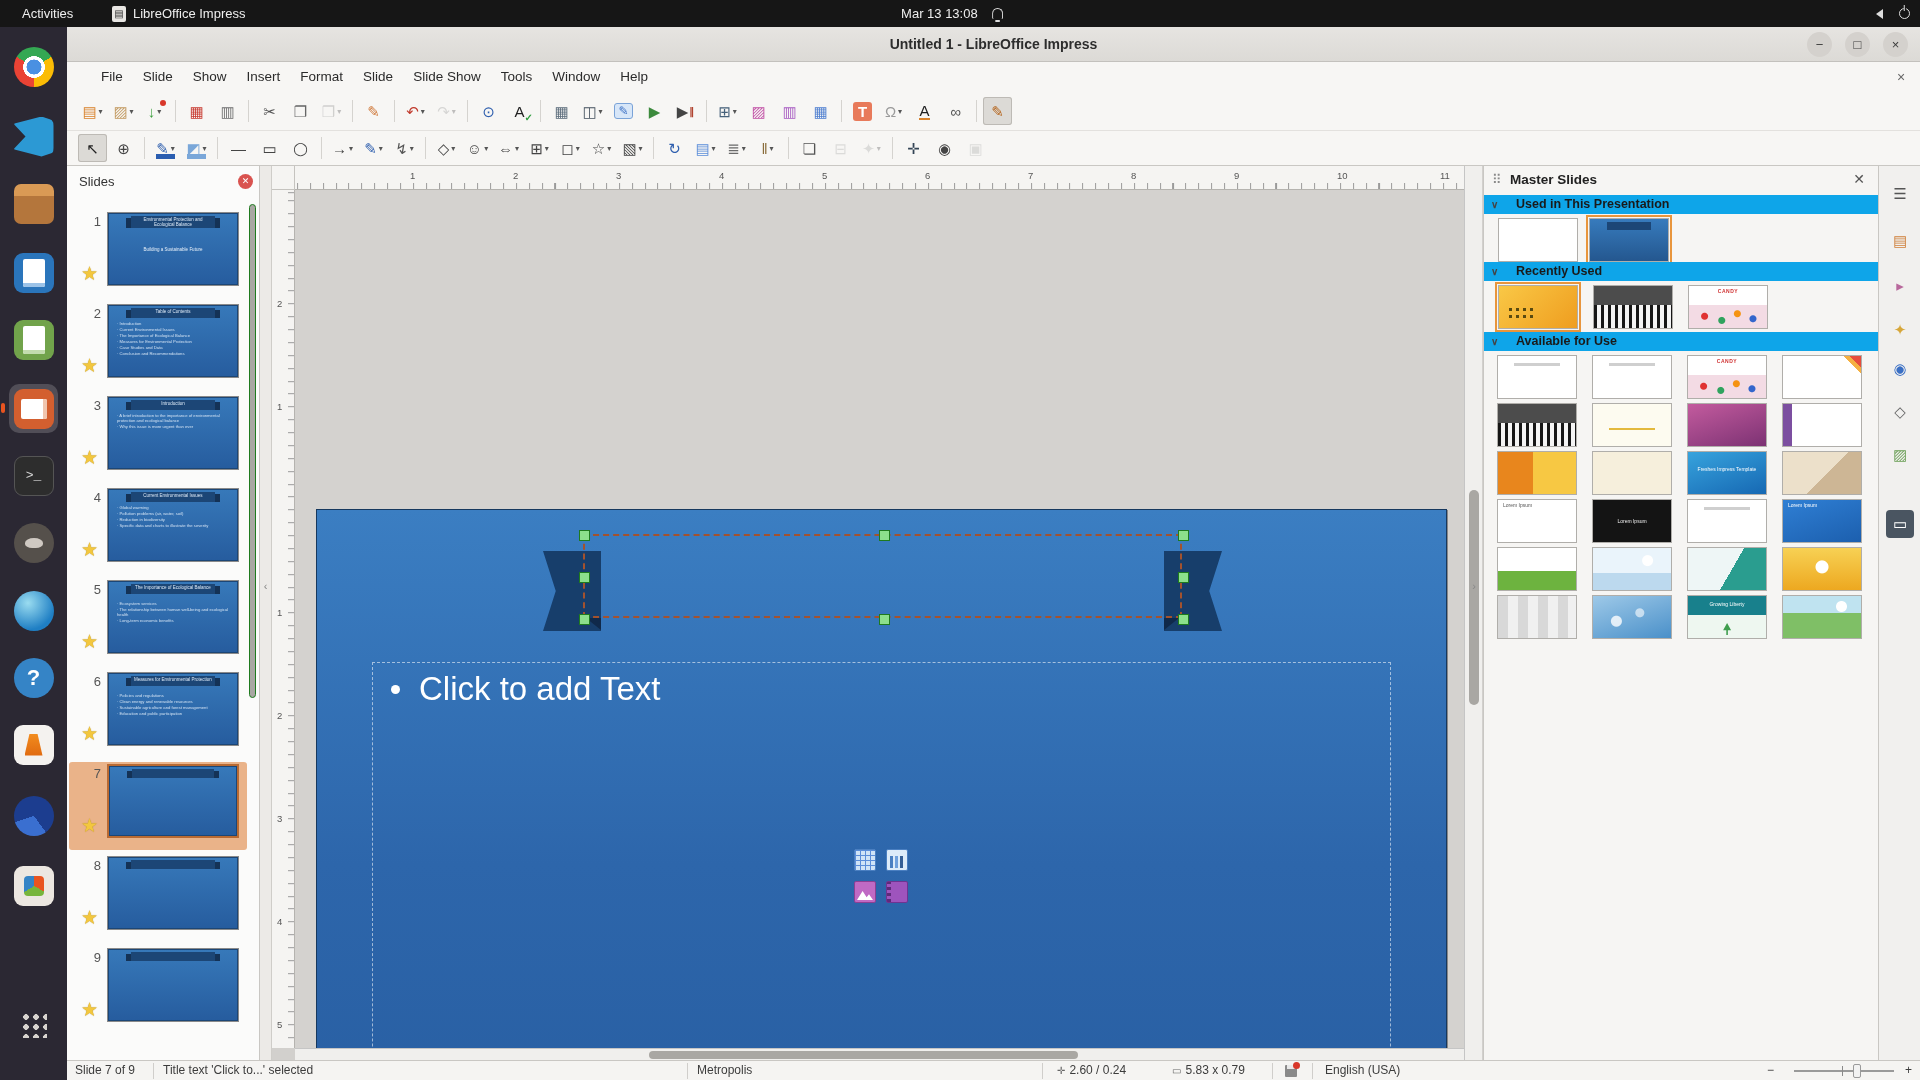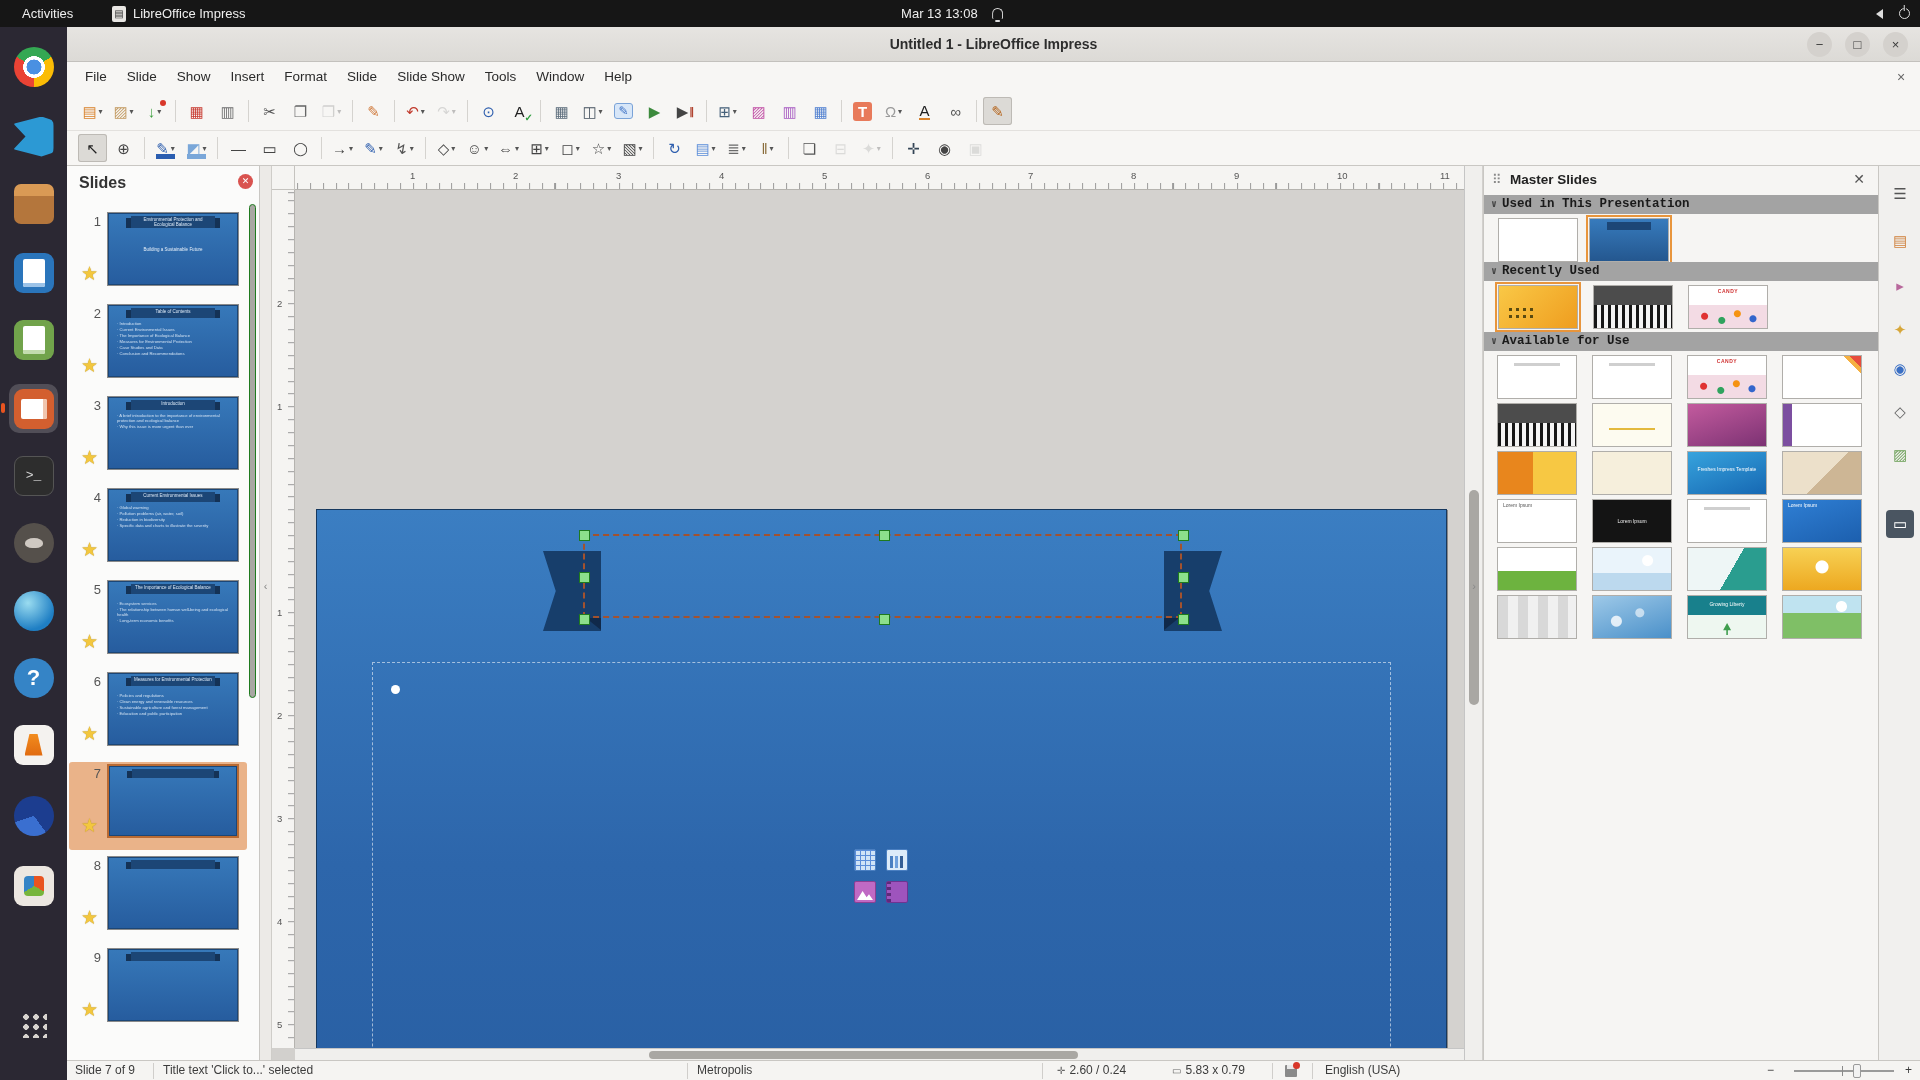--- a/index.html
+++ b/index.html
@@ -40,21 +40,21 @@
   .dk-media-player { border-radius:50%; background:conic-gradient(#1c3d8f 0 40%, #3a6fd0 40% 70%, #1c3d8f 70%); }
   .dk-software { background:#ece7e1; } .dk-software::after { content:""; width:20px; height:20px; background:conic-gradient(#e95420 0 33%, #77b53c 33% 66%, #3584c6 66%); border-radius:4px; }
   .dk-app-grid { background:transparent; } .dk-app-grid::after { content:""; width:26px; height:26px; background-image:radial-gradient(circle, #d8d4cf 2.6px, transparent 3px); background-size:10px 10px; background-position:0 0; }
 
   
   #titlebar { position:absolute; left:67px; top:27px; width:1853px; height:35px; background:linear-gradient(#e6e4e1,#dcdad6); border-bottom:1px solid #c3c1bd; color:#2d2d2d; }
   #window-title { position:absolute; left:0; right:0; top:0; height:35px; line-height:35px; text-align:center; font-size:14px; font-weight:bold; }
   #window-buttons { position:absolute; right:12px; top:5px; display:flex; gap:13px; }
   .win-btn { width:25px; height:25px; border-radius:50%; background:#d4d1cd; color:#3a3a3a; font-size:13px; line-height:25px; text-align:center; }
 
-  #menubar { position:absolute; left:67px; top:62px; width:1853px; height:30px; background:#f7f6f4; font-size:13.5px; color:#2b2b2b; display:flex; align-items:center; padding-left:8px; }
+  #menubar { position:absolute; left:67px; top:62px; width:1853px; height:30px; background:#f7f6f4; font-size:13.5px; color:#2b2b2b; display:flex; align-items:center; padding-left:24px; }
   .menu-item { padding:0 10px; height:30px; line-height:30px; }
   #doc-close { position:absolute; right:8px; top:4px; width:22px; height:22px; color:#666; font-size:14px; text-align:center; line-height:22px; }
 
   
   .toolbar { position:absolute; left:67px; width:1853px; background:#f7f6f4; display:flex; align-items:center; padding-left:10px; }
   #toolbar-main { top:92px; height:39px; border-bottom:1px solid #e3e1de; }
   #toolbar-draw { top:131px; height:35px; border-bottom:1px solid #c9c7c3; }
   .tbtn { position:relative; min-width:29px; height:28px; display:flex; align-items:center; justify-content:center; border-radius:3px; margin:0 1px; }
   .tbtn .glyph { font-size:15px; line-height:1; }
   .tbtn.small .glyph { font-size:13px; }
@@ -66,21 +66,21 @@
   .spell-check::after { content:"✓"; position:absolute; right:1px; bottom:2px; font-size:10px; color:#2e9e3e; font-weight:bold; }
   .pause-mark::after { content:"∥"; font-size:10px; color:#b0432f; margin-left:1px; font-weight:bold; }
   .fontwork .glyph { border-bottom:2px solid #d9822b; }
   .blue-box .glyph { background:#d7e6f8; border:1px solid #7aa3d8; border-radius:3px; padding:1px 3px; font-size:12px; }
   .bar-blue .glyph, .bar-lightblue .glyph { position:relative; }
   .bar-blue::after { content:""; position:absolute; left:5px; bottom:3px; width:19px; height:5px; background:#2a5db0; }
   .bar-lightblue::after { content:""; position:absolute; left:5px; bottom:3px; width:19px; height:5px; background:#7aa7d9; }
 
   
   #slides-panel { position:absolute; left:67px; top:166px; width:193px; height:894px; background:#fbfbfa; border-right:1px solid #c9c7c3; }
-  #slides-header { position:absolute; left:12px; top:8px; font-size:16px; font-weight:bold; color:#333;text-align:right; }
+  #slides-header { position:absolute; left:12px; top:8px; font-size:13px; font-weight:normal; color:#333;text-align:right; }
   #slides-close { position:absolute; right:6px; top:8px; width:15px; height:15px; border-radius:50%; background:#d9534f; color:#fff; font-size:9px; line-height:15px; text-align:center; }
   .slide-row { position:absolute; left:2px; width:178px; height:88px; }
   .slide-row.selected { background:#eab389; border-radius:3px; }
   .slide-num { position:absolute; left:4px; top:4px; width:28px; text-align:right; font-size:13px; color:#555; }
   .slide-thumb { position:absolute; left:38px; top:2px; width:132px; height:74px; background:linear-gradient(180deg,#3779ba,#265c9e); border:1px solid #8a8a8a; box-shadow:inset 0 0 0 1px #1c4676; overflow:hidden; }
   .slide-row.selected .slide-thumb { border:2px solid #b96a32; }
   .thumb-banner { position:absolute; left:18%; top:3px; width:64%; min-height:10px; background:#1c4676; color:#dce9f7; font-size:4.5px; line-height:5px; text-align:center; padding:1px 2px; }
   .thumb-banner::before, .thumb-banner::after { content:""; position:absolute; top:2px; width:5px; height:80%; background:#143256; }
   .thumb-banner::before { left:-5px; } .thumb-banner::after { right:-5px; }
   .thumb-sub { position:absolute; left:0; right:0; top:34px; text-align:center; color:#e8f1fa; font-size:4.5px; }
@@ -134,21 +134,21 @@
   #vscroll { position:absolute; left:1464px; top:166px; width:18px; height:894px; background:#f0efed; border-left:1px solid #c5c5c5; }
   #vscroll .handle-bar { position:absolute; left:4px; top:324px; width:10px; height:215px; background:#a9a7a3; border-radius:5px; }
   #vscroll .collapse { position:absolute; left:2px; top:400px; width:14px; height:40px; color:#888; font-size:11px; line-height:40px; text-align:center; }
 
   
   #master-panel { position:absolute; left:1483px; top:166px; width:395px; height:894px; background:#f6f5f3; border-left:1px solid #c9c7c3; }
   #master-header { position:absolute; left:0; top:0; width:100%; height:28px; }
   #master-header .dots { position:absolute; left:8px; top:6px; color:#8a8a8a; font-size:13px; }
   #master-title { position:absolute; left:26px; top:6px; font-size:13.5px; font-weight:bold; color:#222; }
   #master-close { position:absolute; right:10px; top:5px; font-size:14px; color:#555; width:18px; text-align:center; }
-  .section-header { position:absolute; left:0; width:100%; height:19px; background:#a3a3a3; font-size:12.5px; font-weight:bold; color:#1a1a1a; line-height:19px; padding-left:18px;font-family:Liberation Mono, monospace; }
+  .section-header { position:absolute; left:0; width:100%; height:19px; background:#0ea5e9; font-size:12.5px; font-weight:bold; color:#1a1a1a; line-height:19px; padding-left:32px; }
   .section-header::before { content:"∨"; position:absolute; left:7px; font-size:10px; color:#444; }
   #sec-used { top:29px; } #sec-recent { top:96px; } #sec-avail { top:166px; }
   .mthumb { position:absolute; width:80px; height:44px; background:#fff; border:1px solid #b0aeaa; overflow:hidden; }
   .mthumb.sel { outline:2px solid #e8953c; outline-offset:1px; }
   .tpl-label { position:absolute; left:0; right:0; top:2px; text-align:center; font-size:5px; color:#333; }
 
   .tpl-blank { background:#fff; }
   .tpl-metropolis { background:linear-gradient(180deg,#377bbd,#24578f); }
   .tpl-metropolis::before { content:""; position:absolute; left:22%; top:3px; width:56%; height:8px; background:#1c4676; }
   .tpl-yellow-idea { background:linear-gradient(135deg,#f9c846,#ef9d1f); }
@@ -638,20 +638,21 @@
           <span class="handle" style="left: 294px; top: -6px;"></span>
           <span class="handle" style="left: 593px; top: -6px;"></span>
           <span class="handle" style="left: -6px; top: 36px;"></span>
           <span class="handle" style="left: 593px; top: 36px;"></span>
           <span class="handle" style="left: -6px; top: 78px;"></span>
           <span class="handle" style="left: 294px; top: 78px;"></span>
           <span class="handle" style="left: 593px; top: 78px;"></span>
         </div>
       <div id="content-ph">
         <span class="bullet-dot"></span>
+        <span class="ph-text">Click to add Text</span>
       </div>
       <div class="ins-grid">
         <span class="ins ins-table"></span>
         <span class="ins ins-chart"></span>
         <span class="ins ins-image"></span>
         <span class="ins ins-media"></span>
       </div>
     </div>
   </div>
   <div id="hscroll">

